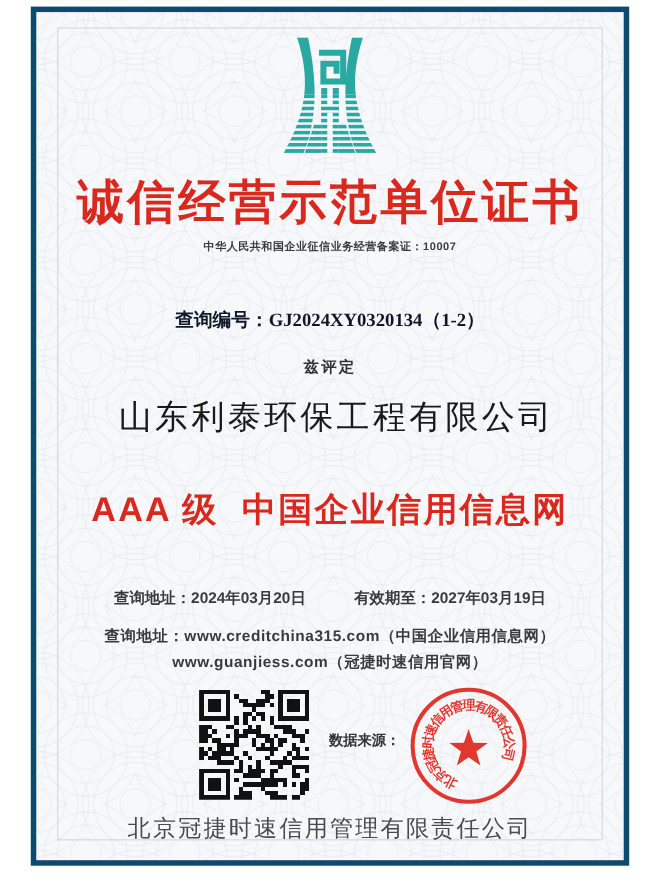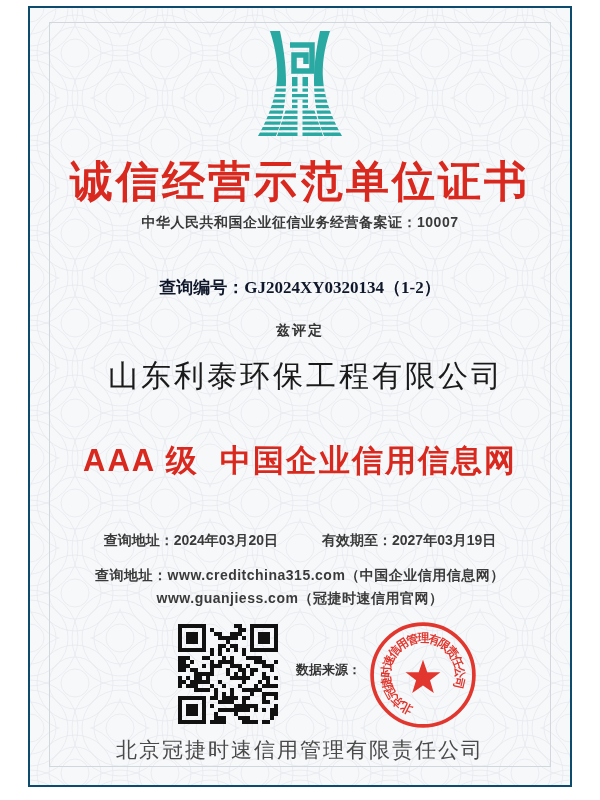--- a/index.html
+++ b/index.html
@@ -4,37 +4,37 @@
 <style>
   html,body{margin:0;padding:0;}
   body{
     width:600px;height:800px;background:#ffffff;
     font-family:"Liberation Sans", sans-serif;
     -webkit-font-smoothing:antialiased;
     overflow:hidden;
   }
   .cert-outer{
     position:absolute;left:28px;right:28px;top:6px;bottom:13px;
-    background:#f7f8fa;border:2px solid #0c4a6e;
+    background:#f7f8fa;border:5px solid #0c4a6e;
   }
   .guilloche{position:absolute;left:0;top:0;width:100%;height:100%;}
   .cert-inner-frame{
     position:absolute;left:19px;right:19px;top:14px;bottom:18px;
     border:1px solid #d2d6dd;pointer-events:none;
   }
   .content{position:absolute;left:0;top:0;width:100%;height:100%;}
 
   .logo-wrap{position:absolute;left:0;right:0;top:22px;text-align:center;}
   .title{
     position:absolute;left:0;right:0;top:148px;text-align:center;
     font-size:43px;font-weight:bold;color:#d9281e;letter-spacing:3px;line-height:1.2;
   }
   .subtitle{
     position:absolute;left:0;right:0;top:206px;text-align:center;
-    font-size:14px;font-weight:bold;color:#3a3a3a;letter-spacing:0.5px;
+    font-size:10px;font-weight:bold;color:#3a3a3a;letter-spacing:0.5px;
   }
   .query-line{
     position:absolute;left:0;right:0;top:268px;text-align:center;
     font-family:"Liberation Serif", serif;
     font-size:17px;font-weight:bold;color:#0f172a;
   }
   .hereby{
     position:absolute;left:0;right:0;top:314px;text-align:center;
     font-family:Liberation Serif, serif;
     font-size:14px;font-weight:bold;color:#333333;letter-spacing:2px;

